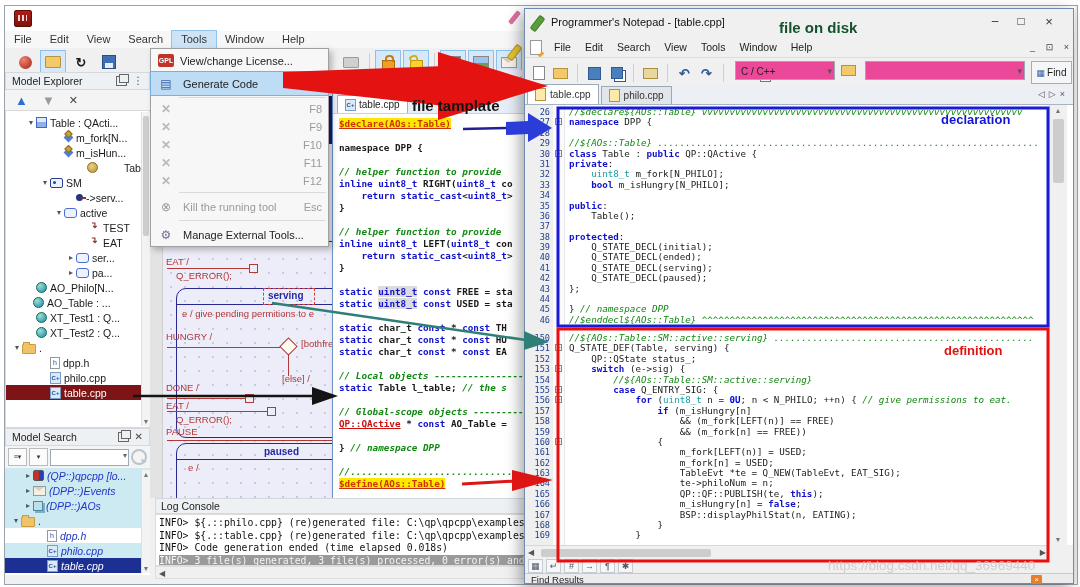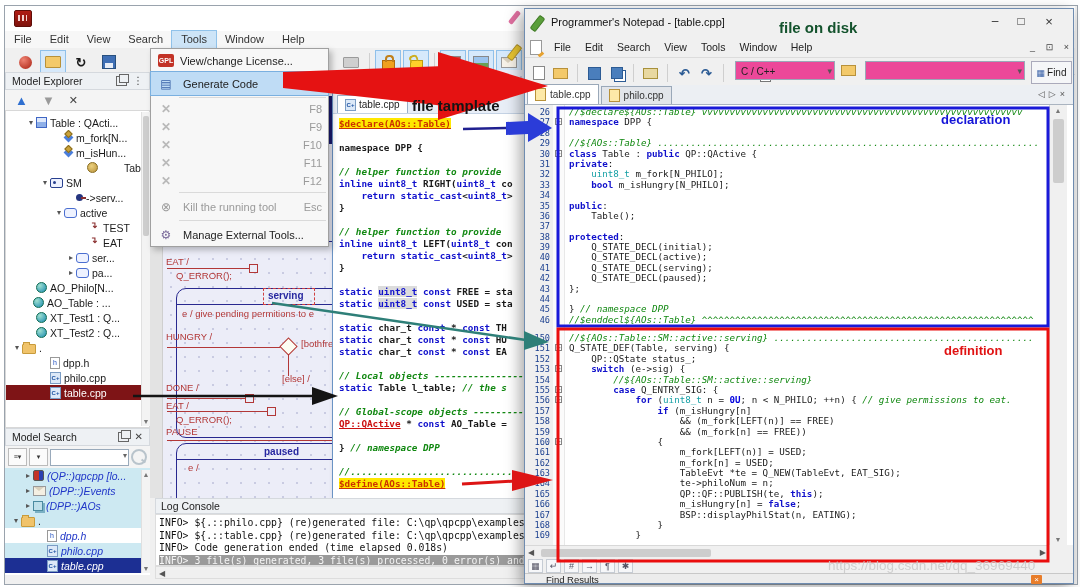--- a/index.html
+++ b/index.html
@@ -187,21 +187,21 @@
   #pn-gutter{position:absolute;left:0;top:0;width:28px;height:440px;background:#efefef;border-right:1px solid #d2d2d2;}
   #pn-foldcol{position:absolute;left:28px;top:0;width:11px;height:440px;background:#fbfbfb;border-right:1px solid #e8e8e8;}
   .pnrow{position:relative;height:10.4px;line-height:10.4px;font-size:9.2px;font-family:"DejaVu Sans Mono",monospace;white-space:pre;padding-left:44px;}
   .pnrow .ln{position:absolute;left:0;top:0;width:25px;text-align:right;color:#1a3f8f;font-size:8.6px;font-family:"DejaVu Sans Mono",monospace;}
   .pnrow .fb{position:absolute;left:30px;top:1px;width:7px;height:7px;border:1px solid #848484;background:#fff;font-size:7px;line-height:6px;text-align:center;color:#333;box-sizing:border-box;}
   #pn-vscroll{left:524px;top:96px;width:17px;height:440px;background:#f0f0f0;border-left:1px solid #d8d8d8;}
   #pn-hscroll{left:0;top:536px;width:524px;height:14px;background:#f0f0f0;border-top:1px solid #d8d8d8;}
   .harrow{position:absolute;top:2px;font-size:8px;color:#555;}
   #pn-status{left:0;top:550px;width:548px;height:14px;display:flex;align-items:center;gap:4px;padding-left:3px;box-sizing:border-box;}
   .sic{font-size:9px;color:#556;border:1px solid #c6ccd4;background:#f6f7f9;width:13px;height:12px;line-height:12px;text-align:center;}
-  #pn-findres{left:0;top:564px;width:548px;height:10px;background:#ececec;border-top:1px solid #c8c8c8;font-size:9.5px;color:#222;padding-left:21px;box-sizing:border-box;}
+  #pn-findres{left:0;top:564px;width:548px;height:10px;background:#ececec;border-top:1px solid #c8c8c8;font-size:9.5px;color:#222;padding-left:6px;box-sizing:border-box;}
   #pn-findres-x{position:absolute;left:506px;top:1px;width:11px;height:9px;background:#e87d2a;color:#fff;font-size:8px;line-height:9px;text-align:center;border-radius:1px;}
   
   #overlay{left:0;top:0;width:1080px;height:587px;z-index:40;pointer-events:none;}
   .ann{position:absolute;z-index:45;font-weight:bold;white-space:nowrap;}
   #ann-disk{left:755px;top:19px;font-size:15px;color:#14532d;margin-left:24px;}
   #ann-template{left:412px;top:97px;font-size:15px;color:#151515;}
   #ann-decl{left:941px;top:112px;font-size:13px;color:#1414d8;}
   #ann-def{left:944px;top:343px;font-size:13px;color:#e01212;}
   #watermark{position:absolute;left:828px;top:558px;z-index:46;font-size:13.5px;color:#c9c9c9;opacity:.85;white-space:nowrap;}
 </style>
@@ -671,21 +671,21 @@
           <div class="pnrow"><span class="ln">30</span><span class="fb">−</span><span class="ct"><span class="cd-k">class</span><span class="cd-t"> Table : </span><span class="cd-k">public</span><span class="cd-t"> QP::QActive {</span></span></div>
           <div class="pnrow"><span class="ln">31</span><span class="ct"><span class="cd-k">private</span><span class="cd-t">:</span></span></div>
           <div class="pnrow"><span class="ln">32</span><span class="ct"><span class="cd-t">    </span><span class="cd-y">uint8_t</span><span class="cd-t"> m_fork[N_PHILO];</span></span></div>
           <div class="pnrow"><span class="ln">33</span><span class="ct"><span class="cd-t">    </span><span class="cd-k">bool</span><span class="cd-t"> m_isHungry[N_PHILO];</span></span></div>
           <div class="pnrow"><span class="ln">34</span><span class="ct"></span></div>
           <div class="pnrow"><span class="ln">35</span><span class="ct"><span class="cd-k">public</span><span class="cd-t">:</span></span></div>
           <div class="pnrow"><span class="ln">36</span><span class="ct"><span class="cd-t">    Table();</span></span></div>
           <div class="pnrow"><span class="ln">37</span><span class="ct"></span></div>
           <div class="pnrow"><span class="ln">38</span><span class="ct"><span class="cd-k">protected</span><span class="cd-t">:</span></span></div>
           <div class="pnrow"><span class="ln">39</span><span class="ct"><span class="cd-t">    Q_STATE_DECL(initial);</span></span></div>
-          <div class="pnrow"><span class="ln">40</span><span class="ct"><span class="cd-t">    Q_STATE_DECL(active);</span></span></div>
+          <div class="pnrow"><span class="ln">40</span><span class="ct"><span class="cd-t">    Q_STATE_DECL(ended);</span></span></div>
           <div class="pnrow"><span class="ln">41</span><span class="ct"><span class="cd-t">    Q_STATE_DECL(serving);</span></span></div>
           <div class="pnrow"><span class="ln">42</span><span class="ct"><span class="cd-t">    Q_STATE_DECL(paused);</span></span></div>
           <div class="pnrow"><span class="ln">43</span><span class="ct"><span class="cd-t">};</span></span></div>
           <div class="pnrow"><span class="ln">44</span><span class="ct"></span></div>
           <div class="pnrow"><span class="ln">45</span><span class="ct"><span class="cd-t">} </span><span class="cd-c">// namespace DPP</span></span></div>
           <div class="pnrow"><span class="ln">46</span><span class="ct"><span class="cd-c">//$enddecl${AOs::Table} ^^^^^^^^^^^^^^^^^^^^^^^^^^^^^^^^^^^^^^^^^^^^^^^^^^^^^^^^^^^^</span></span></div>
         </div>
       <div id="pn-def" style="position:absolute;left:0;top:228px;width:524px;">
           <div class="pnrow"><span class="ln">150</span><span class="ct"><span class="cd-c">//${AOs::Table::SM::active::serving} ...............................................</span></span></div>
           <div class="pnrow"><span class="ln">151</span><span class="fb">−</span><span class="ct"><span class="cd-t">Q_STATE_DEF(Table, serving) {</span></span></div>

